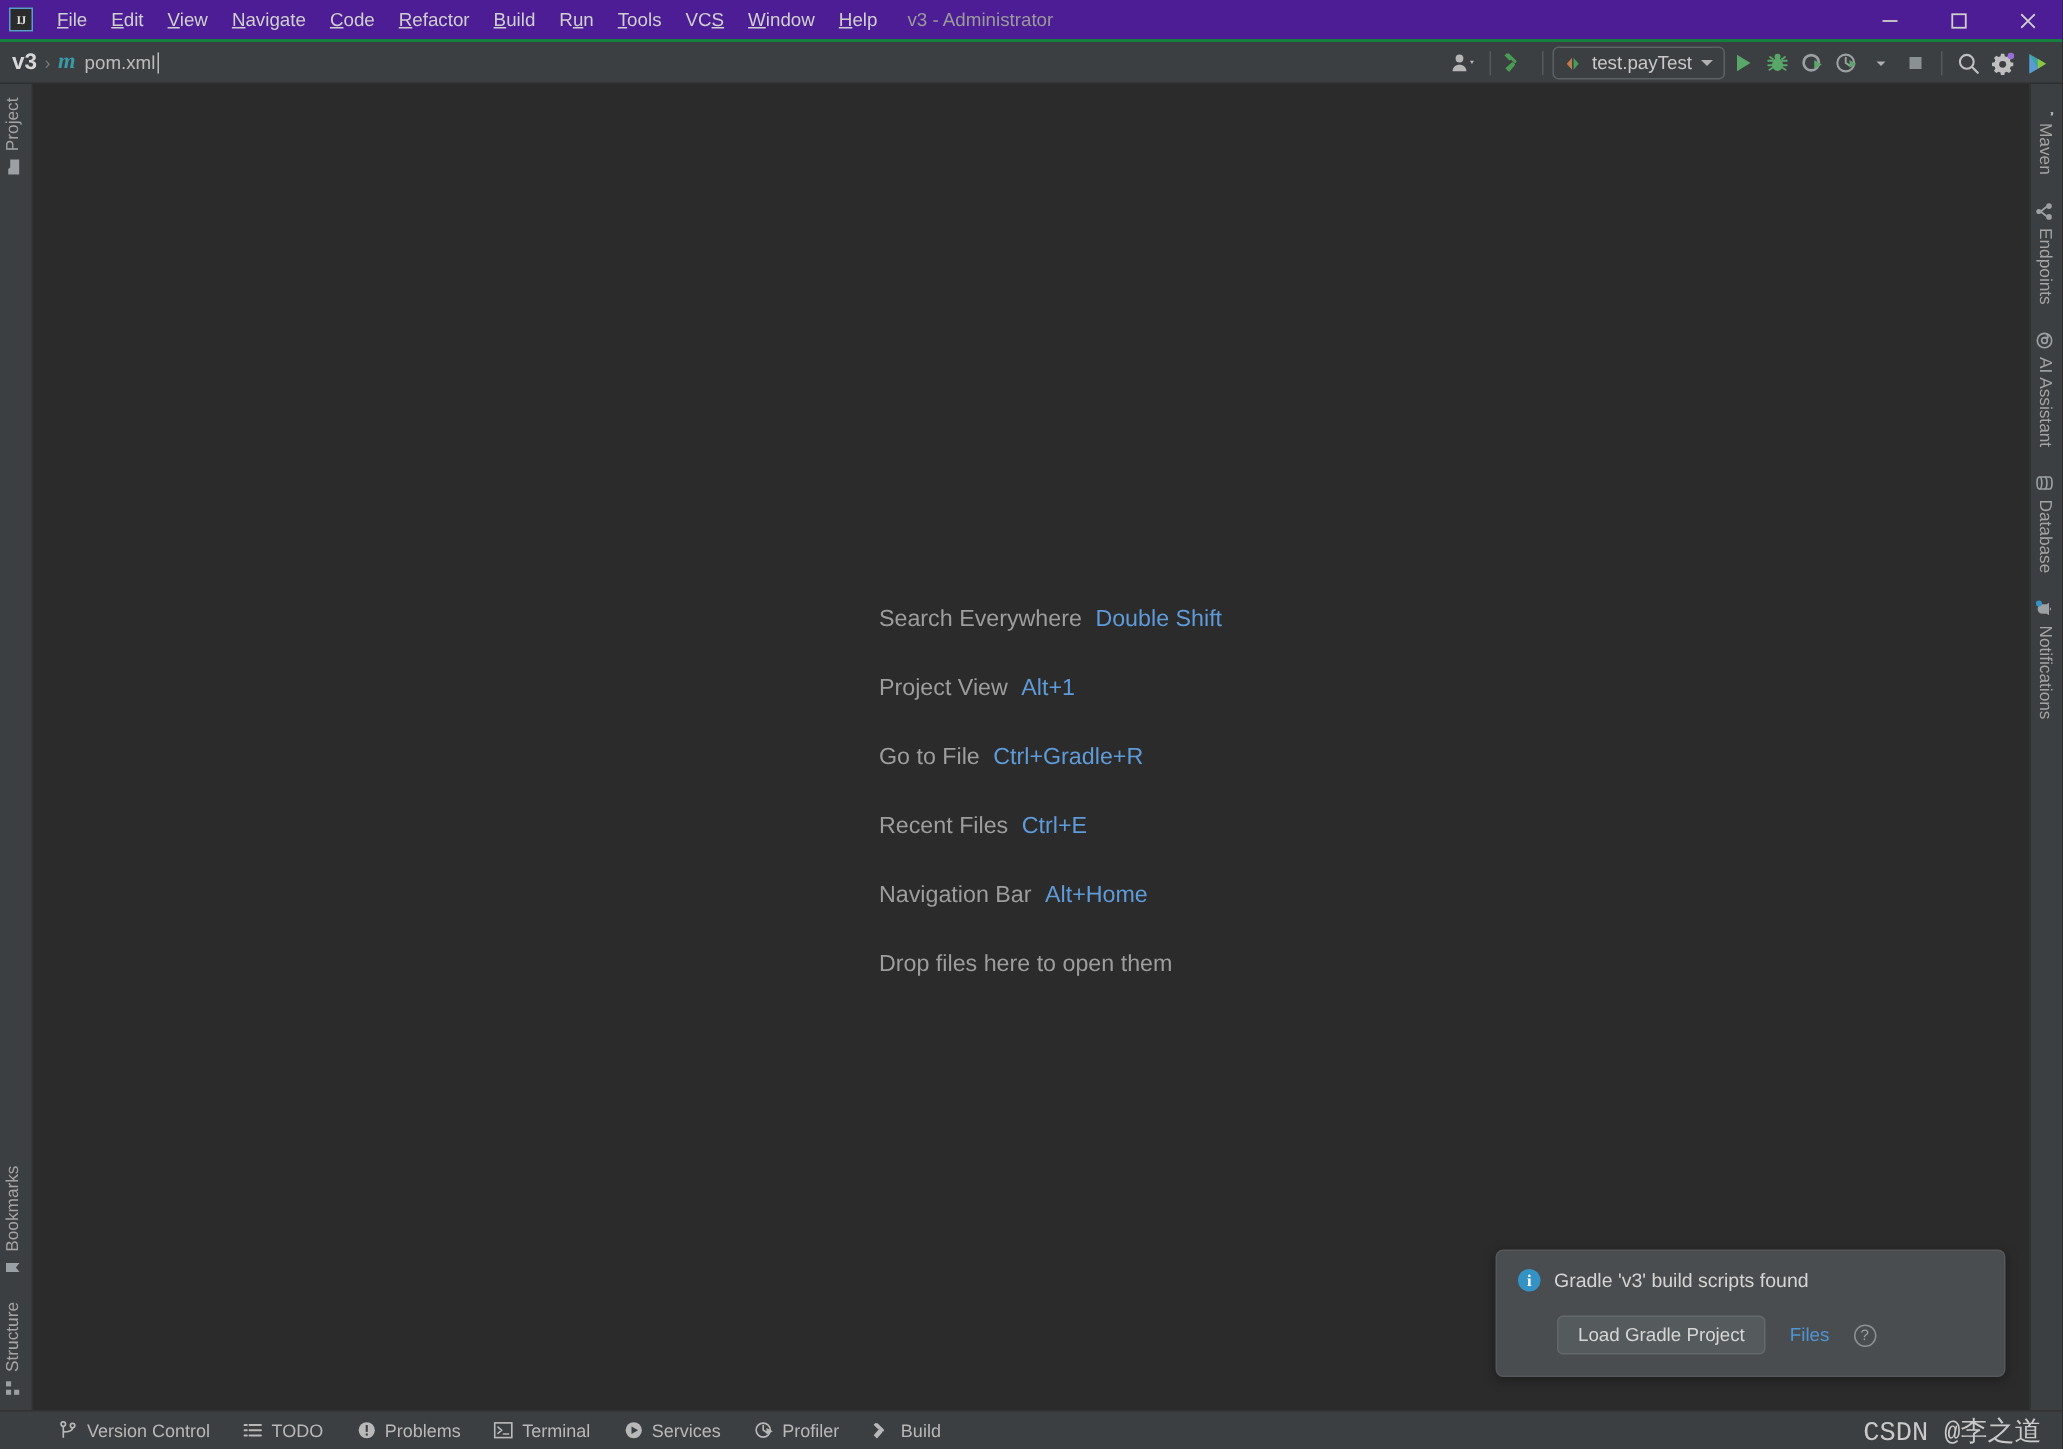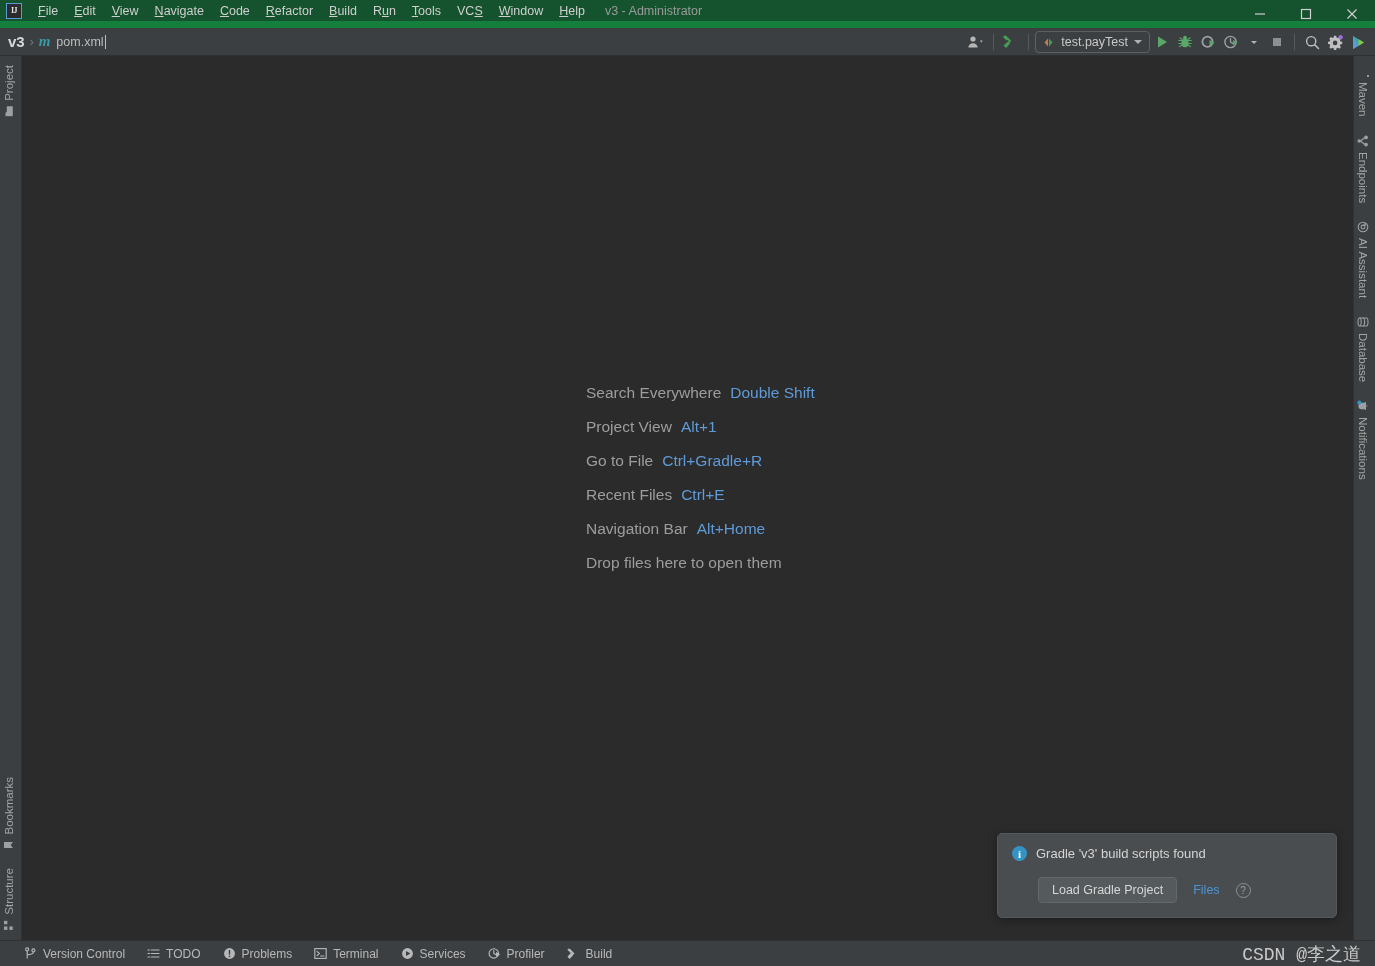--- a/index.html
+++ b/index.html
@@ -8,24 +8,24 @@
     background: #2b2b2b;
     font-family: "Liberation Sans", sans-serif;
     overflow: hidden;
     -webkit-font-smoothing: antialiased;
   }
   body { position: relative; display: flex; flex-direction: column; }
 
   
   .titlebar {
     height: 28px; flex: 0 0 28px;
-    background: #14532d;
+    background: #4c1d95;
     display: flex; align-items: center;
     position: relative;
-    border-bottom: 7px solid #15803d;
+    border-bottom: 2px solid #15803d;
   }
   .ij-logo {
     width: 16px; height: 16px; margin: 0 8px 0 6px;
     border: 1px solid #5b9bd5;
     background: #2b2b2b;
     display: flex; align-items: center; justify-content: center;
     font-size: 8px; font-weight: bold; color: #e0e0e0;
     font-family: "Liberation Serif", serif;
     letter-spacing: -0.5px;
     flex: 0 0 auto;
@@ -126,22 +126,22 @@
   }
   .vtab.cw { writing-mode: vertical-rl; }
   .vtab .vicon { flex: 0 0 auto; display: block; }
 
   .editor-area {
     flex: 1 1 auto; background: #2b2b2b;
     position: relative; overflow: hidden;
   }
   .empty-tips {
     position: absolute;
-    left: 564px; top: 328px;
-    display: flex; flex-direction: column; gap: 16px;
+    left: 564px; top: 348px;
+    display: flex; flex-direction: column; gap: 28px;
   }
   .tip-row {
     display: flex; align-items: baseline; gap: 9px;
     font-size: 15.5px; white-space: nowrap;
   }
   .tip-label { color: #9d9d9d; }
   .tip-key   { color: #5f9bd8; }
 
   
   .notif {
@@ -182,21 +182,21 @@
   }
 
   
   .statusbar {
     height: 26px; flex: 0 0 26px;
     background: #3c3f41;
     border-top: 1px solid #323232;
     display: flex; align-items: center;
     position: relative;
   }
-  .status-items { display: flex; align-items: center; padding-left: 13px; }
+  .status-items { display: flex; align-items: center; padding-left: 28px; }
   .status-item {
     display: flex; align-items: center; gap: 6px;
     padding: 0 11px; height: 22px;
     color: #b8b8b8; font-size: 12px; white-space: nowrap;
   }
   .status-item svg { display: block; flex: 0 0 auto; }
   .watermark {
     position: absolute; right: 14px;
     color: #c9c9c9; font-size: 18px;
     font-family: Liberation Mono, monospace;

